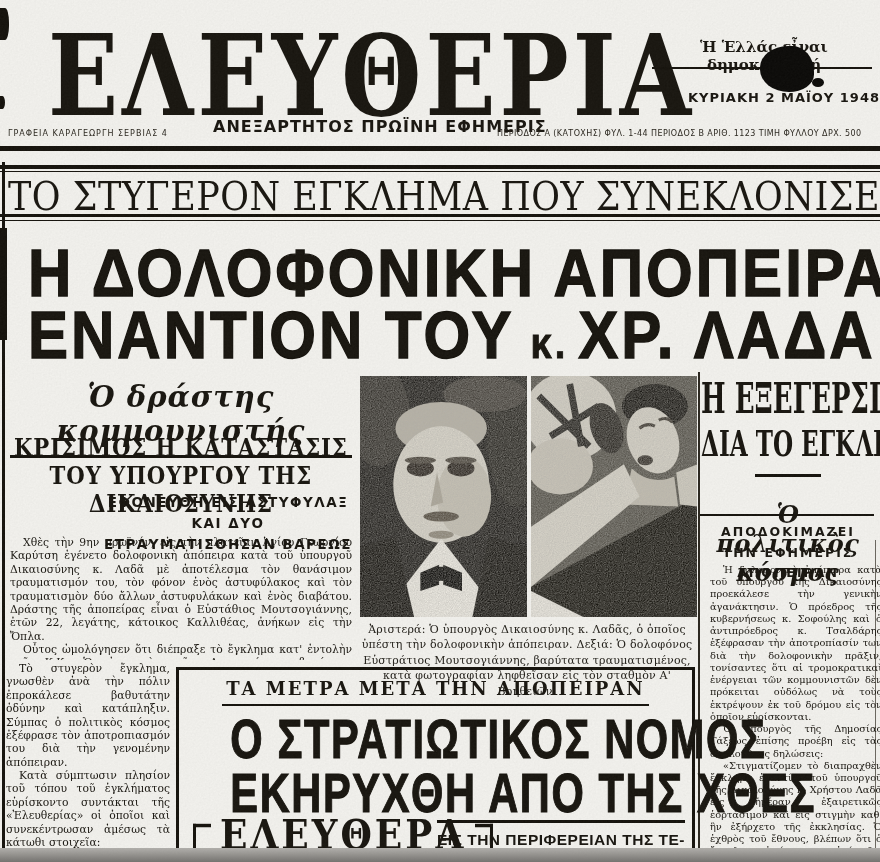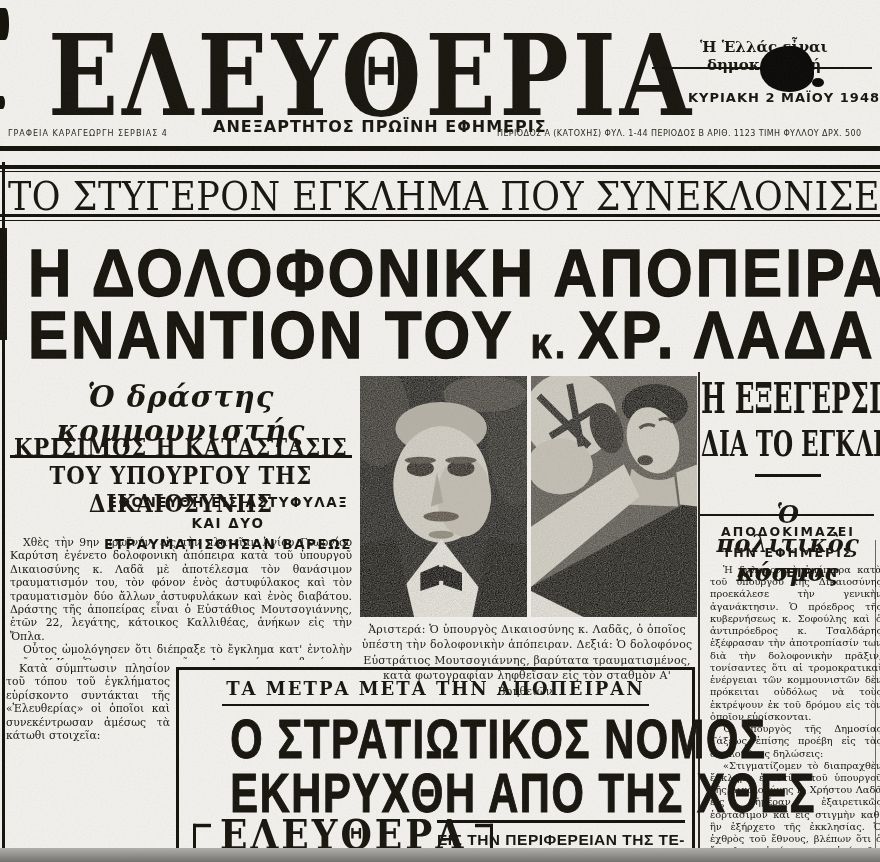--- a/index.html
+++ b/index.html
@@ -163,20 +163,21 @@
 
   <section>
     <div class="lc-kicker"><span>Ὁ δράστης κομμουνιστής</span></div>
     <div class="lc-subhead">ΚΡΙΣΙΜΟΣ Η ΚΑΤΑΣΤΑΣΙΣ ΤΟΥ ΥΠΟΥΡΓΟΥ ΤΗΣ ΔΙΚΑΙΟΣΥΝΗΣ</div>
     <div class="lc-deck">ΕΦΟΝΕΥΘΗ ΕΙΣ ΑΣΤΥΦΥΛΑΞ ΚΑΙ ΔΥΟ ΕΤΡΑΥΜΑΤΙΣΘΗΣΑΝ ΒΑΡΕΩΣ</div>
     <div class="lc-wide bodytext">
         <p>Χθὲς τὴν 9ην πρωϊνήν, εἰς τὴν πλατεῖαν Ἁγίου Γεωργίου Καρύτση ἐγένετο δολοφονικὴ ἀπόπειρα κατὰ τοῦ ὑπουργοῦ Δικαιοσύνης κ. Λαδᾶ μὲ ἀποτέλεσμα τὸν θανάσιμον τραυματισμόν του, τὸν φόνον ἑνὸς ἀστυφύλακος καὶ τὸν τραυματισμὸν δύο ἄλλων ἀστυφυλάκων καὶ ἑνὸς διαβάτου. Δράστης τῆς ἀποπείρας εἶναι ὁ Εὐστάθιος Μουτσογιάννης, ἐτῶν 22, λεγάτης, κάτοικος Καλλιθέας, ἀνήκων εἰς τὴν Ὄπλα.</p>
         <p>Οὗτος ὡμολόγησεν ὅτι διέπραξε τὸ ἔγκλημα κατ' ἐντολὴν τοῦ Κ.Κ. Ὁ ὑπουργὸς τῆς Δικαιοσύνης, βαρύτατα τραυματισμένος, μετεφέρθη εἰς τὸν Σταθμὸν Α' Βοηθειῶν, ἐκεῖθεν δὲ εἰς τὸ Νοσοκομεῖον τοῦ Ἐρυθροῦ Σταυροῦ, ὅπου ὑπέστη ἐγχείρησιν. Ἡ κατάστασίς του εἶναι κρισιμωτάτη.</p>
       </div>
     <div class="lc-narrow bodytext">
+        <p>Τὸ στυγερὸν ἔγκλημα, γνωσθὲν ἀνὰ τὴν πόλιν ἐπροκάλεσε βαθυτάτην ὀδύνην καὶ κατάπληξιν. Σύμπας ὁ πολιτικὸς κόσμος ἐξέφρασε τὸν ἀποτροπιασμόν του διὰ τὴν γενομένην ἀπόπειραν.</p>
         <p>Κατὰ σύμπτωσιν πλησίον τοῦ τόπου τοῦ ἐγκλήματος εὑρίσκοντο συντάκται τῆς «Ἐλευθερίας» οἱ ὁποῖοι καὶ συνεκέντρωσαν ἀμέσως τὰ κάτωθι στοιχεῖα:</p>
       </div>
   </section>
 
   <figure class="photo-wrap" style="margin:0">
     <div class="photo">
       <svg viewBox="0 0 160 240" preserveAspectRatio="none">
         <rect width="160" height="240" fill="#1f1d1a"></rect>
         <ellipse cx="18" cy="40" rx="30" ry="50" fill="#34312c"></ellipse>
         <ellipse cx="150" cy="60" rx="28" ry="70" fill="#2a2823"></ellipse>

